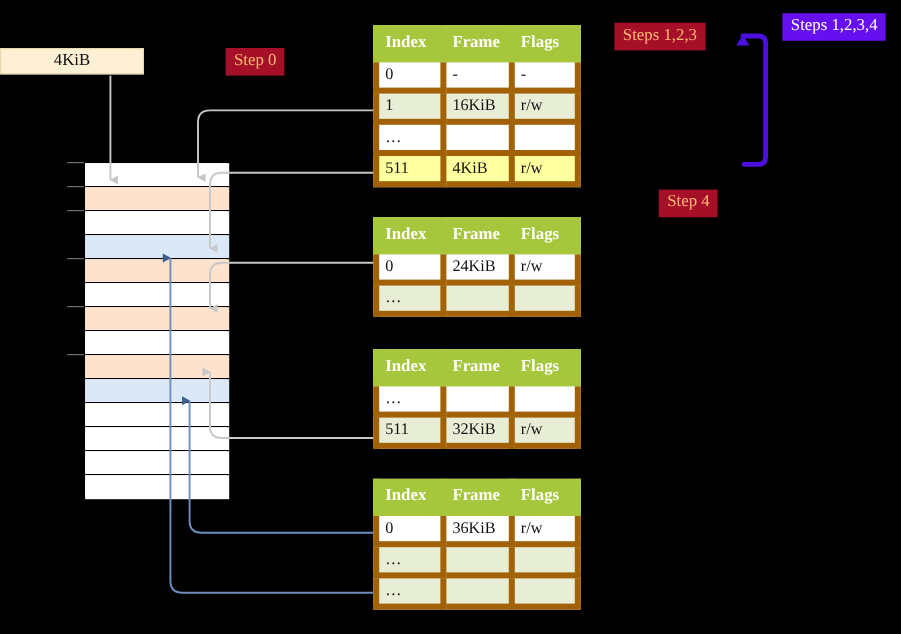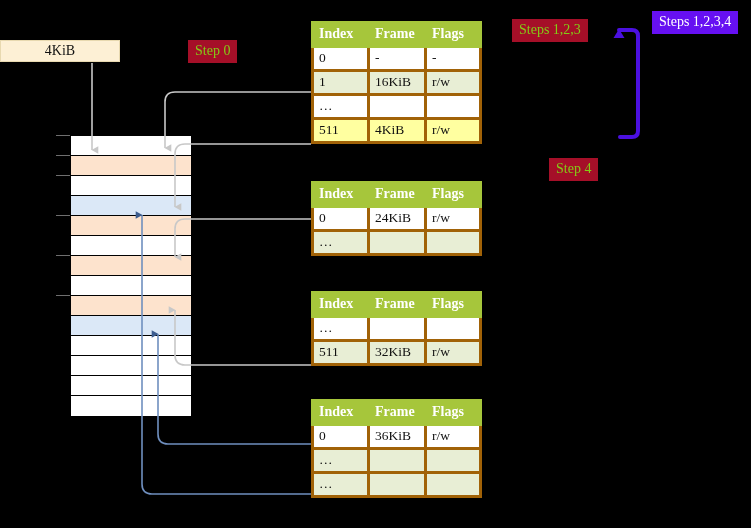--- a/index.html
+++ b/index.html
@@ -17,21 +17,21 @@
   }
 
   
   .badge {
     position: absolute;
     font-family: "Liberation Serif", serif;
     font-size: 14px;
     line-height: 1;
     padding: 4px 7px 5px 7px;
     white-space: nowrap;
-    color: #84cc16;
+    color: #fdba74;
   }
   .badge.crimson { background: #a50f28; }
   .badge.violet  { background: #6610f2; color: #ffffff; }
 
   
   .memlabel {
     position: absolute;
     background: #fdf0d5;
     border: 1px solid #e8d9b0;
     font-size: 14px;
@@ -45,21 +45,21 @@
   
   .ptable {
     position: absolute;
     border-collapse: collapse;
     font-family: "Liberation Serif", serif;
     font-size: 13.5px;
     background: #ffffff;
     border: 1px solid #9fbf3b;
   }
   .ptable td, .ptable th {
-    border: 3px solid #a16207;
+    border: 5px solid #a16207;
     padding: 2px 5px 3px 5px;
     text-align: left;
     height: 22px;
     vertical-align: middle;
     color: #111111;
     font-weight: normal;
   }
   .ptable thead th {
     background: #a6c63b;
     color: #ffffff;

